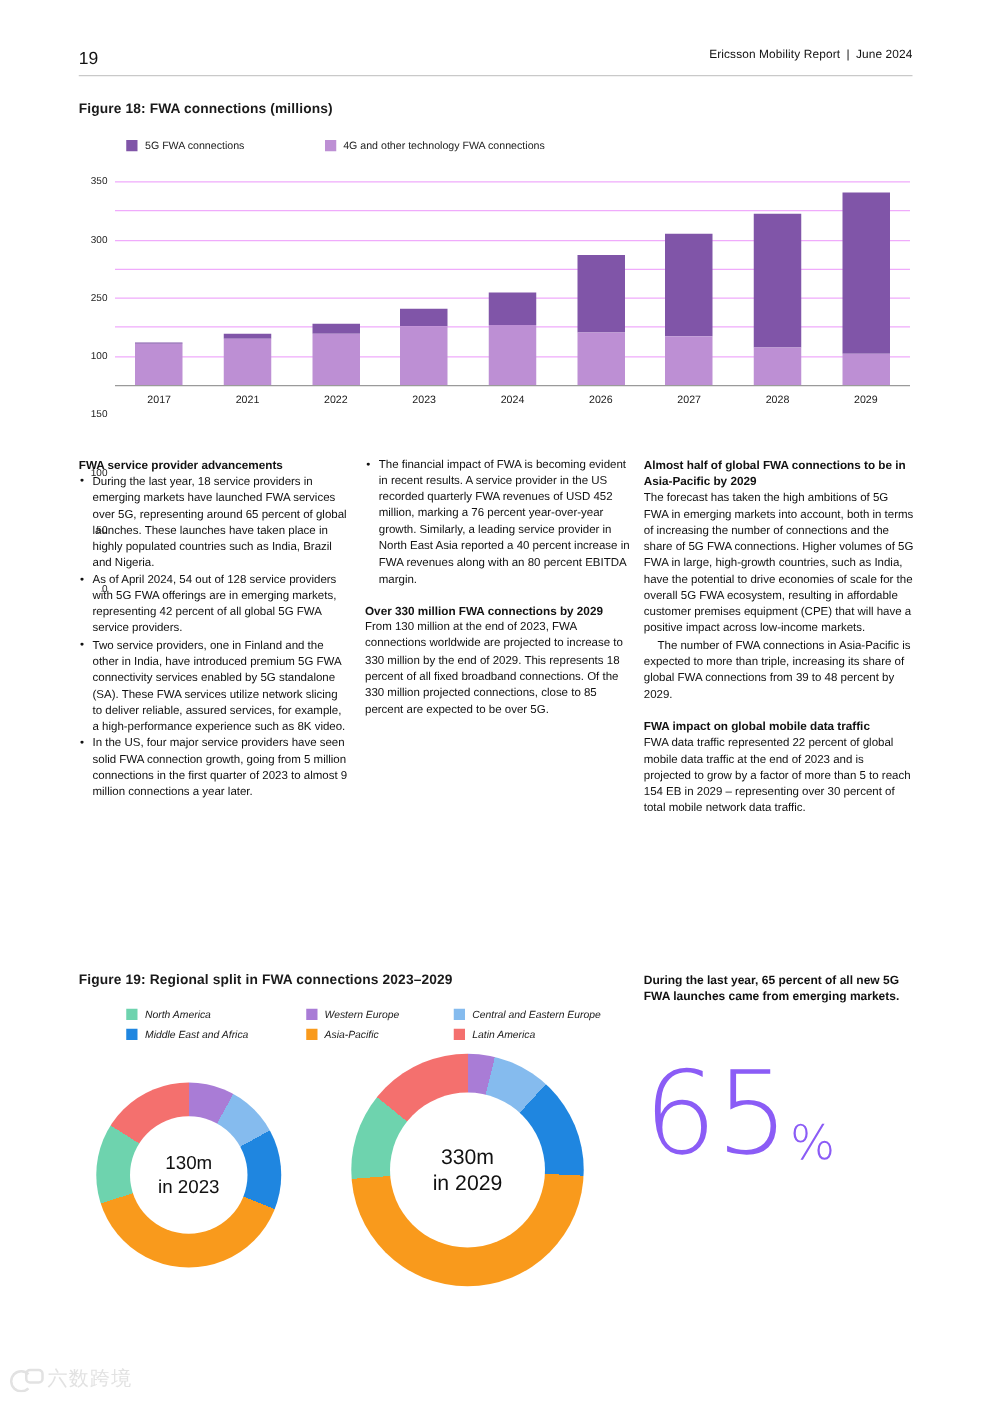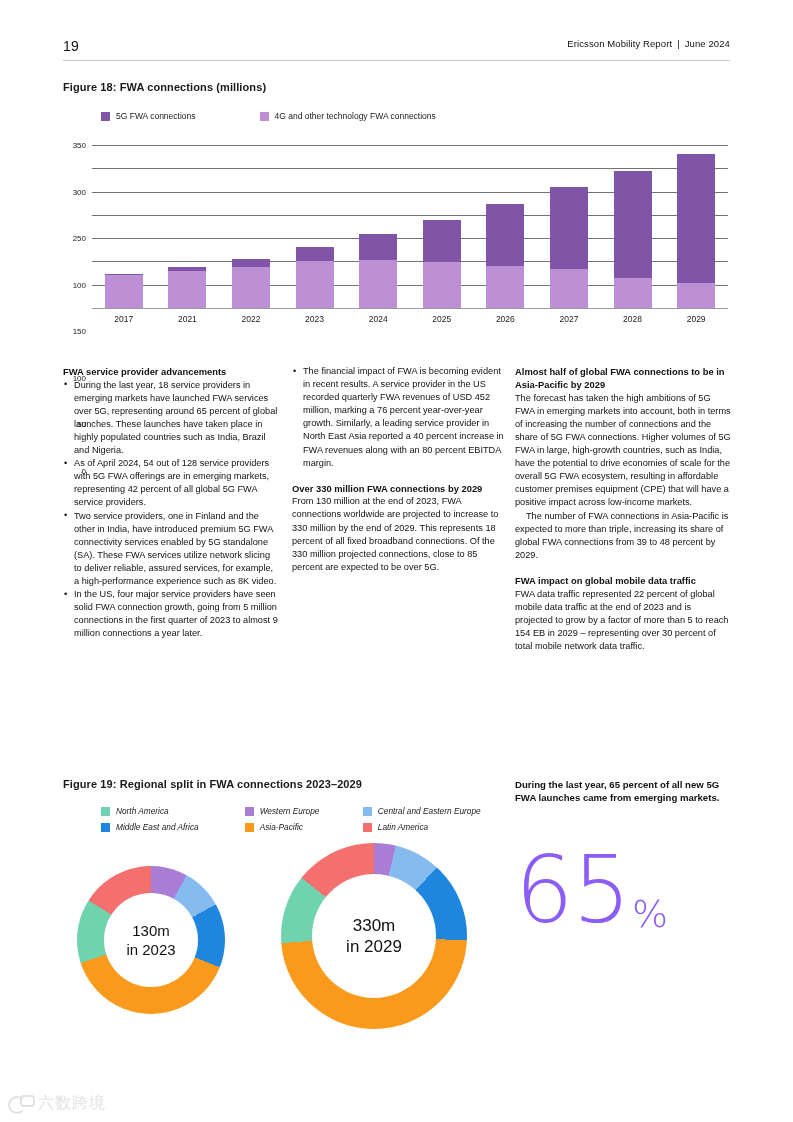--- a/index.html
+++ b/index.html
@@ -72,21 +72,21 @@
     position: absolute;
     left: 29px;
     top: 7px;
     right: 2px;
     bottom: 20px;
   }
   .gridline {
     position: absolute;
     left: 0; right: 0;
     height: 1px;
-    background: #737373;
+    background: #f0abfc;
   }
   .axisline {
     position: absolute;
     left: 0; right: 0;
     height: 1px;
     background: #9a9a9a;
   }
   .ytick {
     position: absolute;
     right: 100%;
@@ -360,27 +360,20 @@
             <div class="seg-4g" style="height: 47.0371px; background: rgb(189, 143, 212);"></div>
           </div>
           <div class="xtick">2023</div>
         </div>
         <div class="barcol">
           <div class="bar">
             <div class="seg-5g" style="height: 25.6143px; background: rgb(128, 85, 168);"></div>
             <div class="seg-4g" style="height: 47.9686px; background: rgb(189, 143, 212);"></div>
           </div>
           <div class="xtick">2024</div>
-        </div>
-        <div class="barcol">
-          <div class="bar">
-            <div class="seg-5g" style="height: 42.38px; background: rgb(128, 85, 168);"></div>
-            <div class="seg-4g" style="height: 46.1057px; background: rgb(189, 143, 212);"></div>
-          </div>
-          <div class="xtick">2025</div>
         </div>
         <div class="barcol">
           <div class="bar">
             <div class="seg-5g" style="height: 61.4743px; background: rgb(128, 85, 168);"></div>
             <div class="seg-4g" style="height: 42.38px; background: rgb(189, 143, 212);"></div>
           </div>
           <div class="xtick">2026</div>
         </div>
         <div class="barcol">
           <div class="bar">

